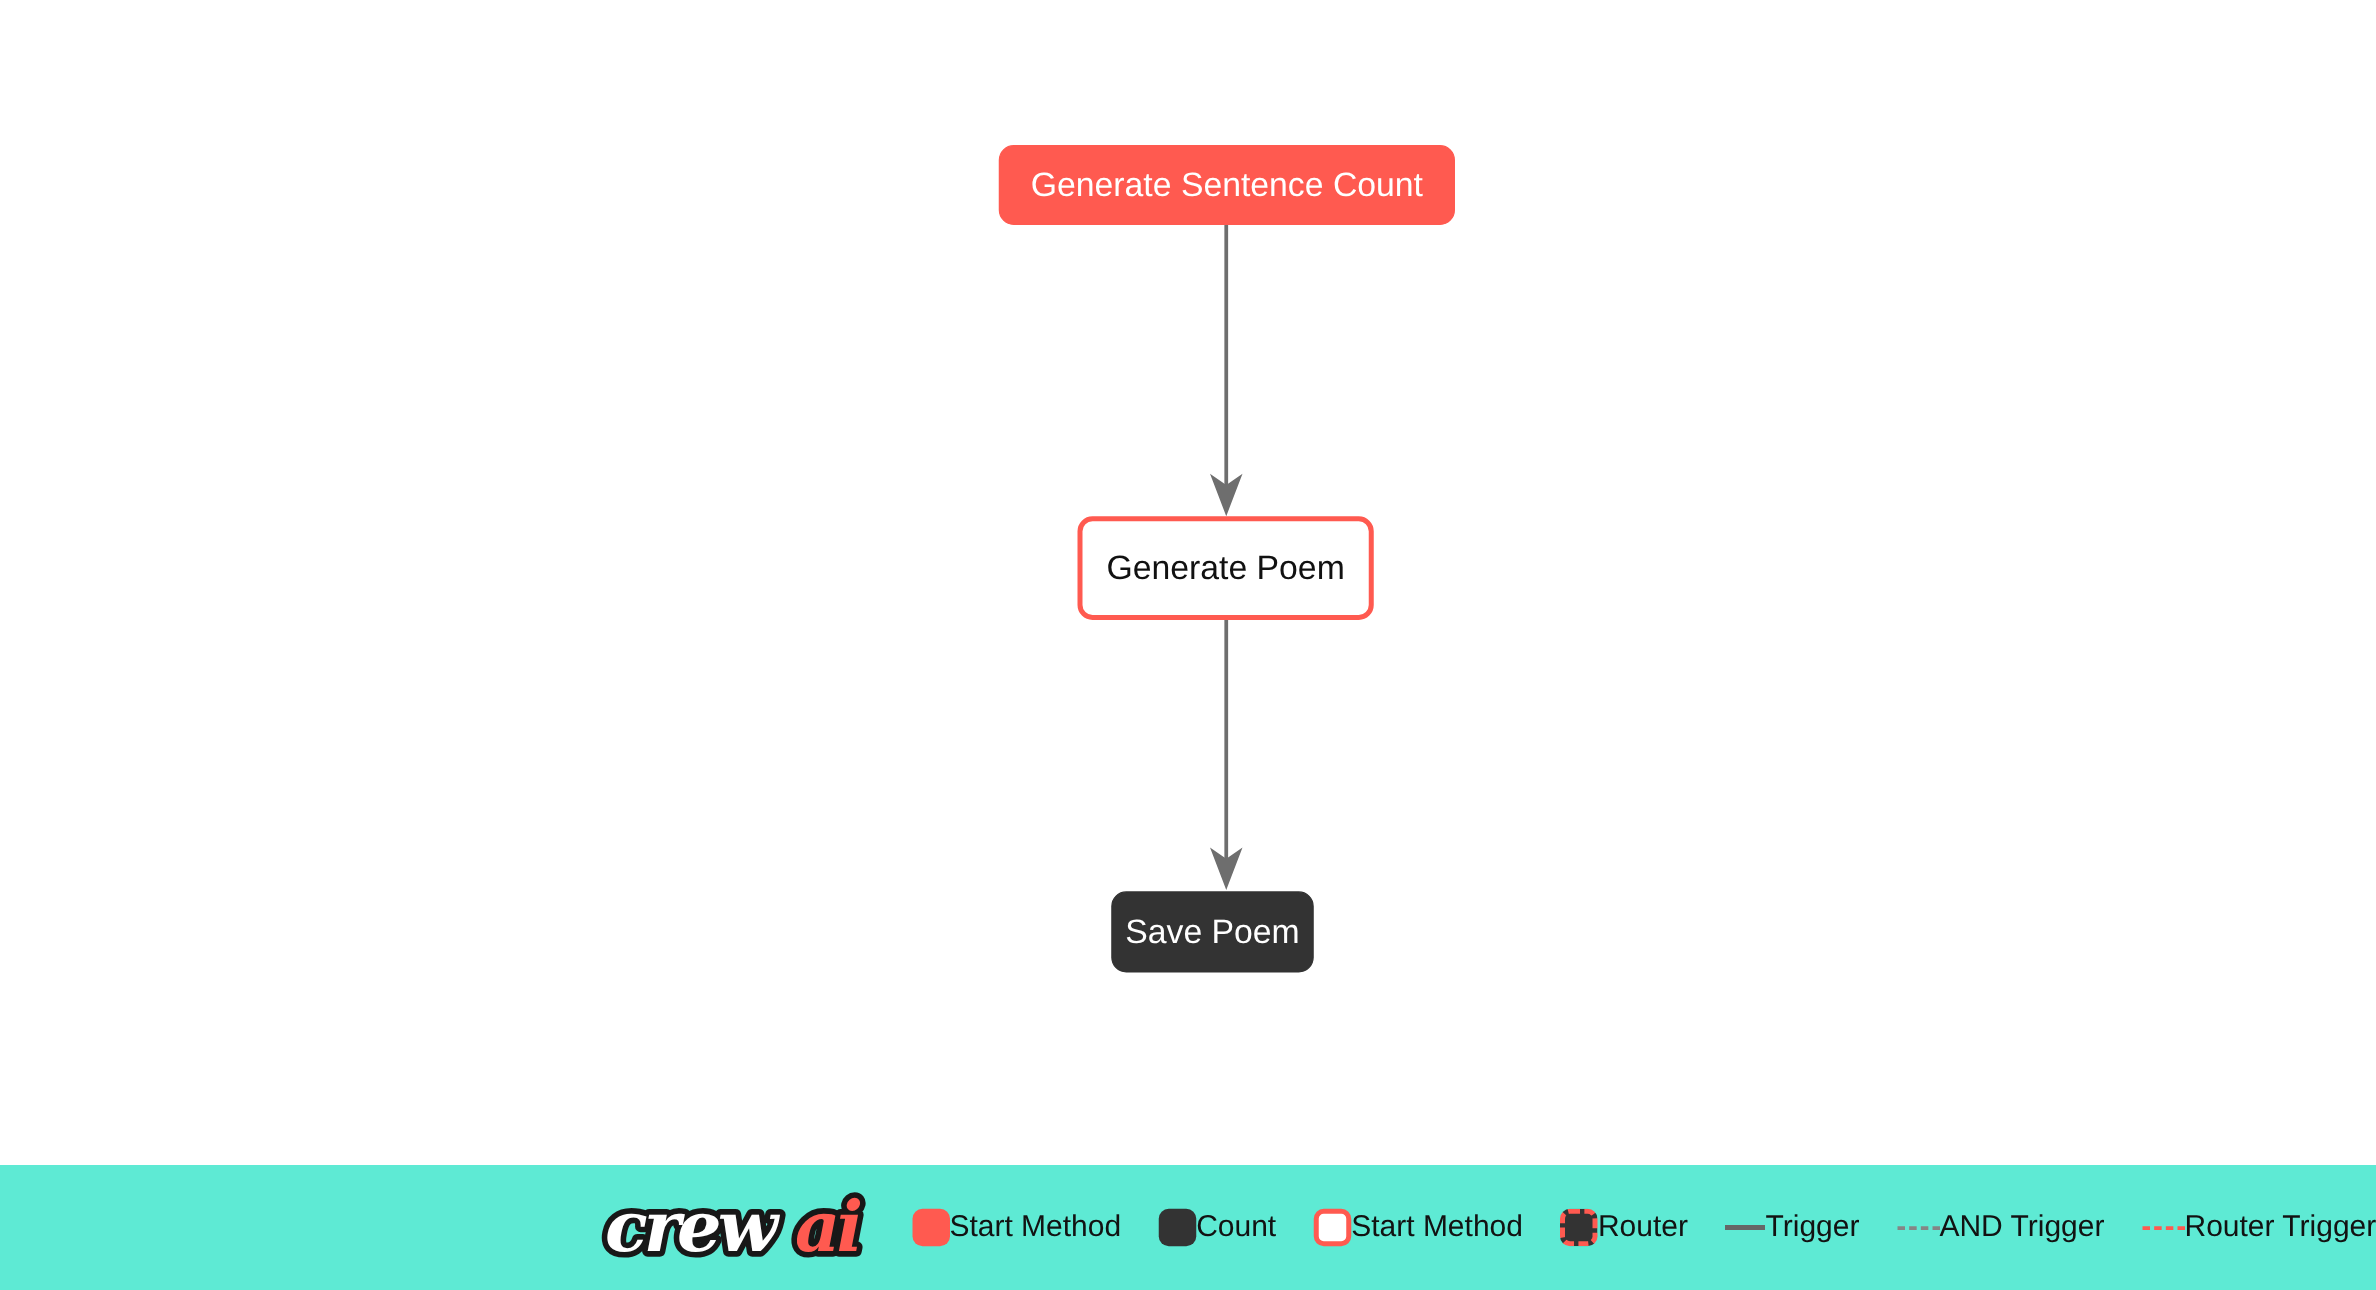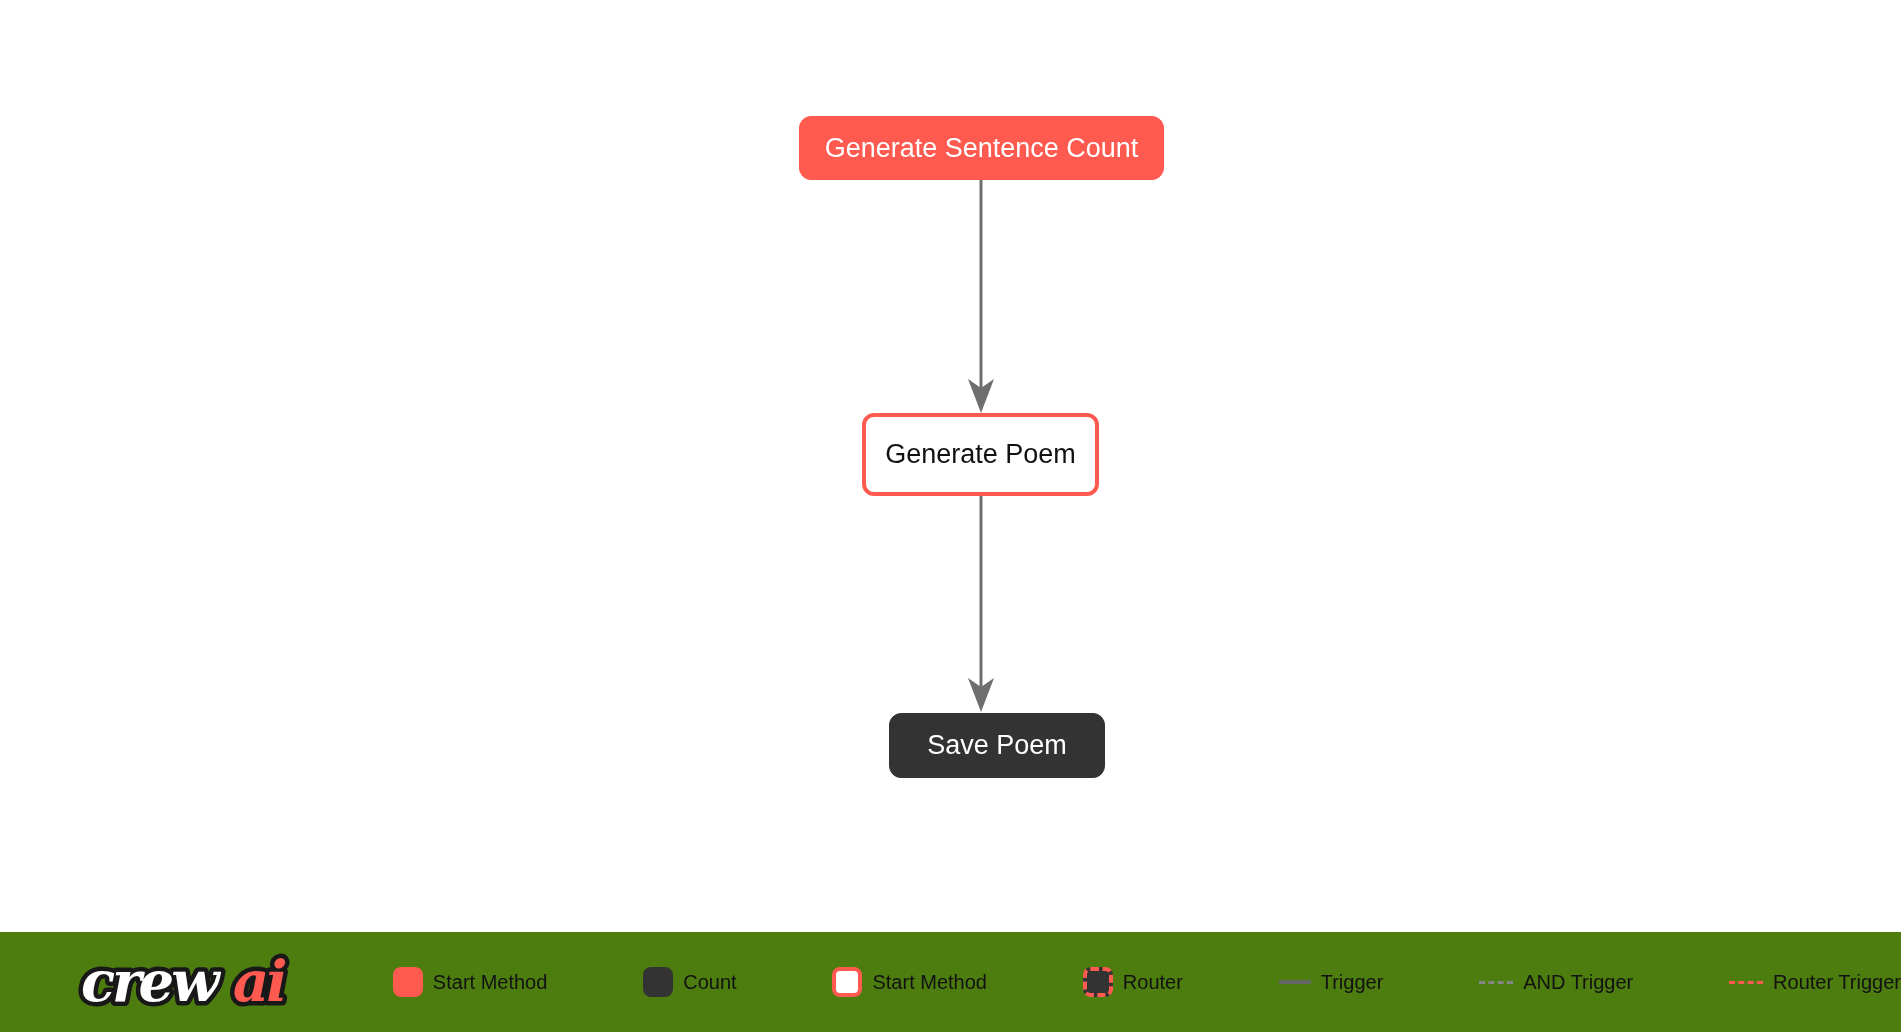--- a/index.html
+++ b/index.html
@@ -44,46 +44,46 @@
   }
   .node-crew {
     left: 833px; top: 413px;
     width: 237px; height: 83px;
     background: #ffffff;
     border: 4px solid #FF5A50;
     color: #111111;
   }
   .node-method {
     left: 860px; top: 713px;
-    width: 216px; height: 65px;
+    width: 162px; height: 65px;
     background: #333333;
     border: 1px solid #333333;
     color: #ffffff;
   }
 
   .edge { position: absolute; }
 
   
   .legend {
     position: absolute;
     left: 0; top: 932px;
     width: 1901px; height: 100px;
-    background: #4d7c0f;
+    background: #5eead4;
     display: flex;
     align-items: center;
-    justify-content: space-between;
+    justify-content: flex-end;
     padding-left: 75px;
     box-sizing: border-box;
     gap: 30px;
   }
   .legend-item {
     display: flex;
     align-items: center;
-    gap: 10px;
-    font-size: 20px;
+    gap: 0;
+    font-size: 24px;
     color: #121212;
     white-space: nowrap;
   }
   .swatch {
     width: 30px; height: 30px;
     border-radius: 8px;
     box-sizing: border-box;
     flex: 0 0 auto;
   }
   .sw-start  { background: #FF5A50; }

